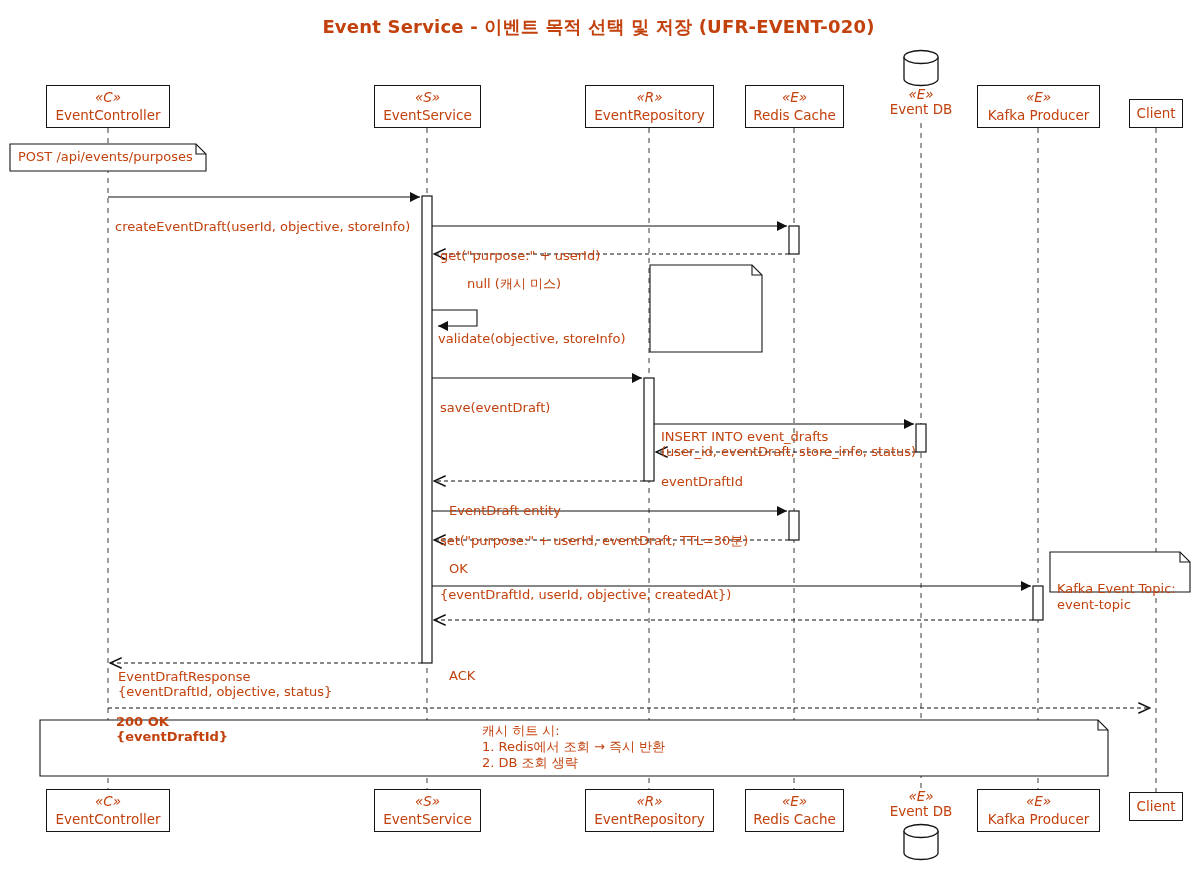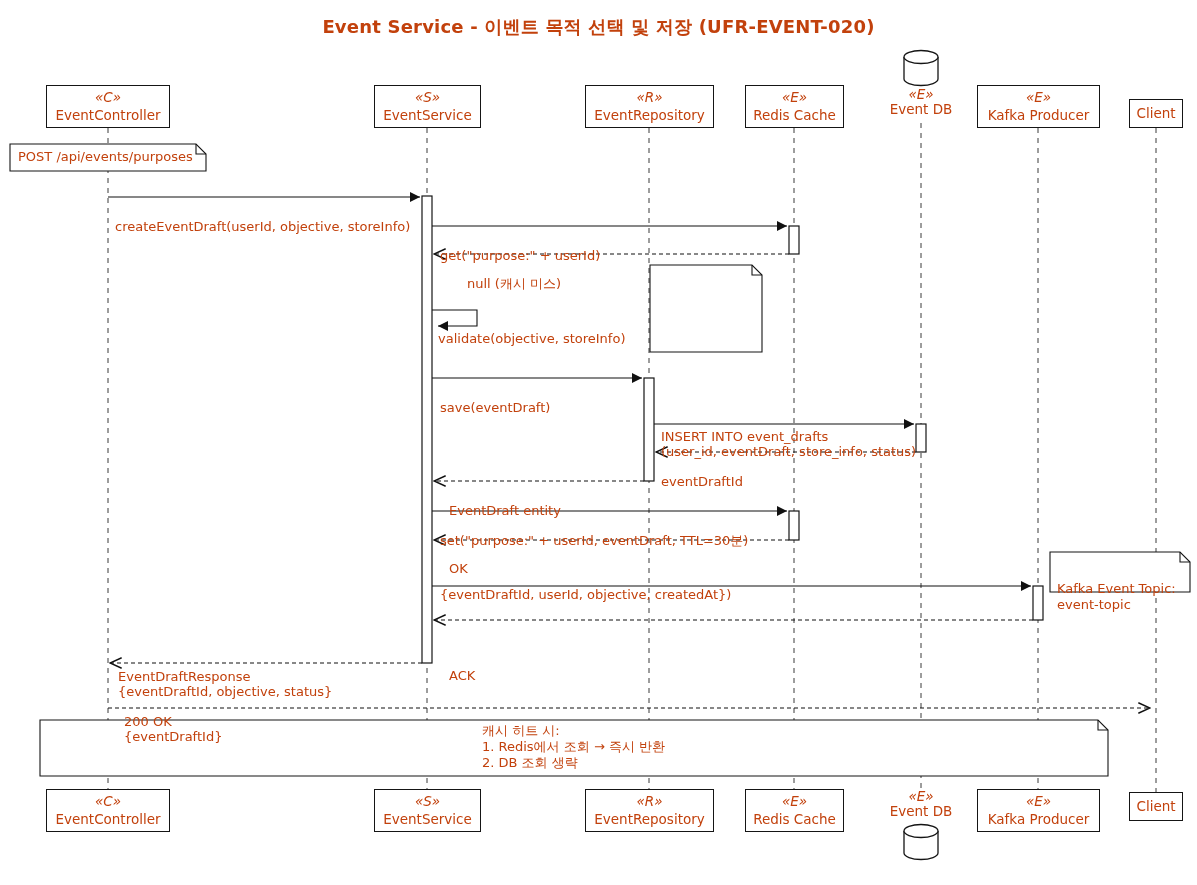--- a/index.html
+++ b/index.html
@@ -143,21 +143,21 @@
   <div class="msg" style="left:440px;top:495px;">set("purpose:" + userId, eventDraft, TTL=30분)</div>
   <div class="msg" style="left:449px;top:523px;">OK</div>
   <div class="msg" style="left:440px;top:549px;">
     <span>{eventDraftId, userId, objective, createdAt})</span>
   </div>
   <div class="msg" style="left:449px;top:630px;">ACK</div>
   <div class="msg" style="left:118px;top:631px;">
     <span>EventDraftResponse</span>
     <span>{eventDraftId, objective, status}</span>
   </div>
-  <div class="msg" style="left:124px;top:676px;">
+  <div class="msg" style="left:116px;top:676px;font-weight:bold;">
     <span>200 OK</span>
     <span>{eventDraftId}</span>
   </div>
 
   <div class="notetext" style="left:18px;top:149px;">POST /api/events/purposes</div>
   <div class="notetext" style="left:1057px;top:557px;margin-top:24px;">
     <span>Kafka Event Topic:</span>
     <span>event-topic</span>
   </div>
   <div class="notetext" style="left:482px;top:723px;">

